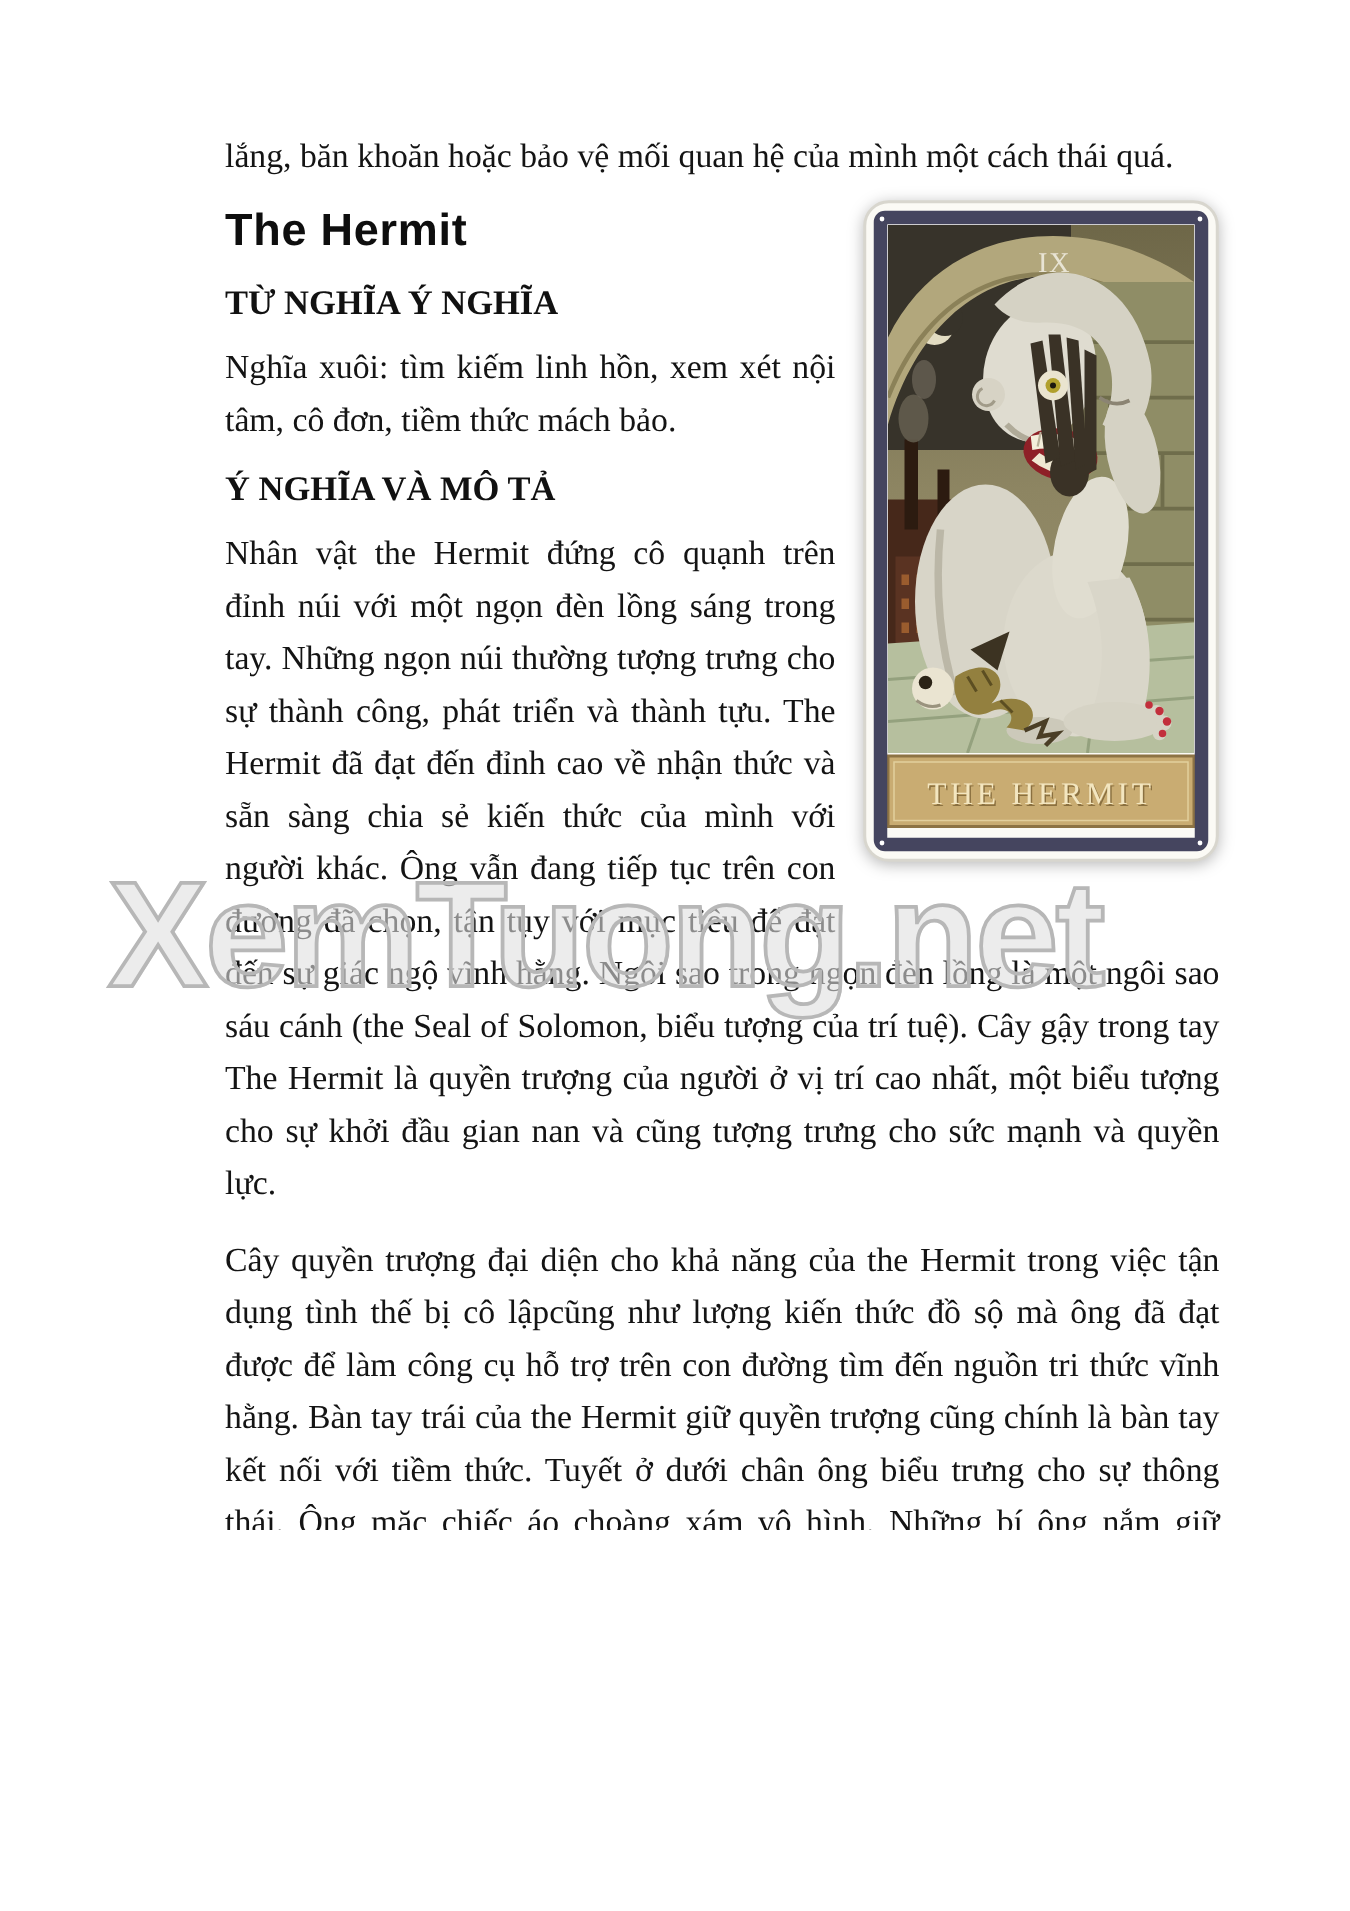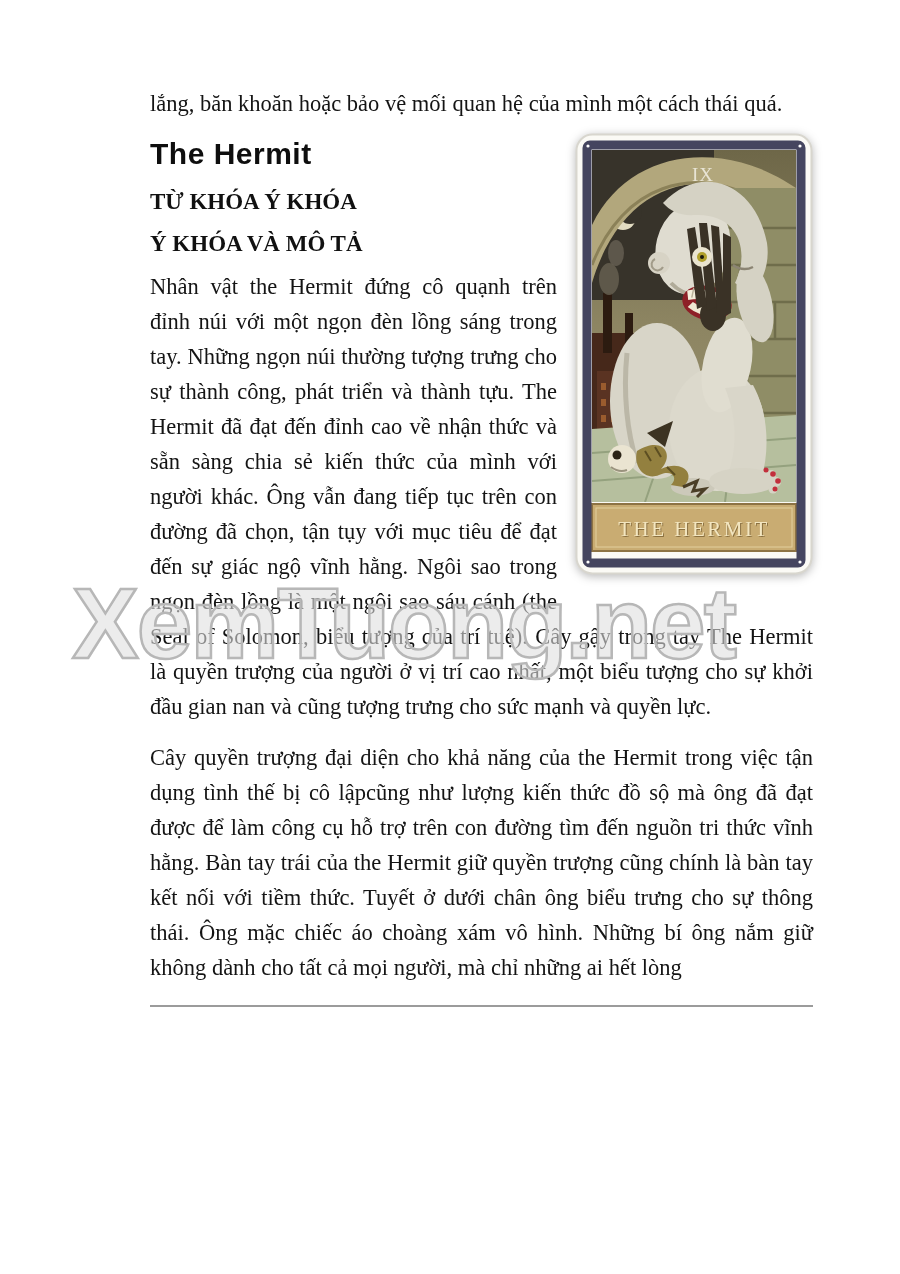--- a/index.html
+++ b/index.html
@@ -219,23 +219,24 @@
           <circle cx="225" cy="13" r="1.6" fill="#ffffff"></circle>
         <circle cx="13" cy="429" r="1.6" fill="#ffffff"></circle>
           <circle cx="225" cy="429" r="1.6" fill="#ffffff"></circle>
 
         <text x="128" y="48" text-anchor="middle" font-family="Liberation Serif, DejaVu Serif, serif" font-size="19" letter-spacing="1" fill="#e8e4d4">IX</text>
       </svg>
     </div>
 
     <h1 class="doc-title">The Hermit</h1>
 
-    <h2 class="sec kw">TỪ KHÓA Ý KHÓA</h2>
-
-    <h2 class="sec mn">Ý KHÓA VÀ MÔ TẢ</h2>
+    <h2 class="sec kw">TỪ NGHĨA Ý NGHĨA</h2>
+    <p class="body kw-up">Nghĩa xuôi: tìm kiếm linh hồn, xem xét nội tâm, cô đơn, tiềm thức mách bảo.</p>
+
+    <h2 class="sec mn">Ý NGHĨA VÀ MÔ TẢ</h2>
     <p class="body desc">Nhân vật the Hermit đứng cô quạnh trên đỉnh núi với một ngọn đèn lồng sáng trong tay. Những ngọn núi thường tượng trưng cho sự thành công, phát triển và thành tựu. The Hermit đã đạt đến đỉnh cao về nhận thức và sẵn sàng chia sẻ kiến thức của mình với người khác. Ông vẫn đang tiếp tục trên con đường đã chọn, tận tụy với mục tiêu để đạt đến sự giác ngộ vĩnh hằng. Ngôi sao trong ngọn đèn lồng là một ngôi sao sáu cánh (the Seal of Solomon, biểu tượng của trí tuệ). Cây gậy trong tay The Hermit là quyền trượng của người ở vị trí cao nhất, một biểu tượng cho sự khởi đầu gian nan và cũng tượng trưng cho sức mạnh và quyền lực.</p>
     <p class="body para2">Cây quyền trượng đại diện cho khả năng của the Hermit trong việc tận dụng tình thế bị cô lậpcũng như lượng kiến thức đồ sộ mà ông đã đạt được để làm công cụ hỗ trợ trên con đường tìm đến nguồn tri thức vĩnh hằng. Bàn tay trái của the Hermit giữ quyền trượng cũng chính là bàn tay kết nối với tiềm thức. Tuyết ở dưới chân ông biểu trưng cho sự thông thái. Ông mặc chiếc áo choàng xám vô hình. Những bí ông nắm giữ không dành cho tất cả mọi người, mà chỉ những ai hết lòng</p>
 
     <div class="pagefoot">
       <span class="num">86</span><span class="bar">|</span><span class="lbl">P a g e</span>
     </div>
 
   </div>
 
   <div class="watermark">XemTuong.net</div>

